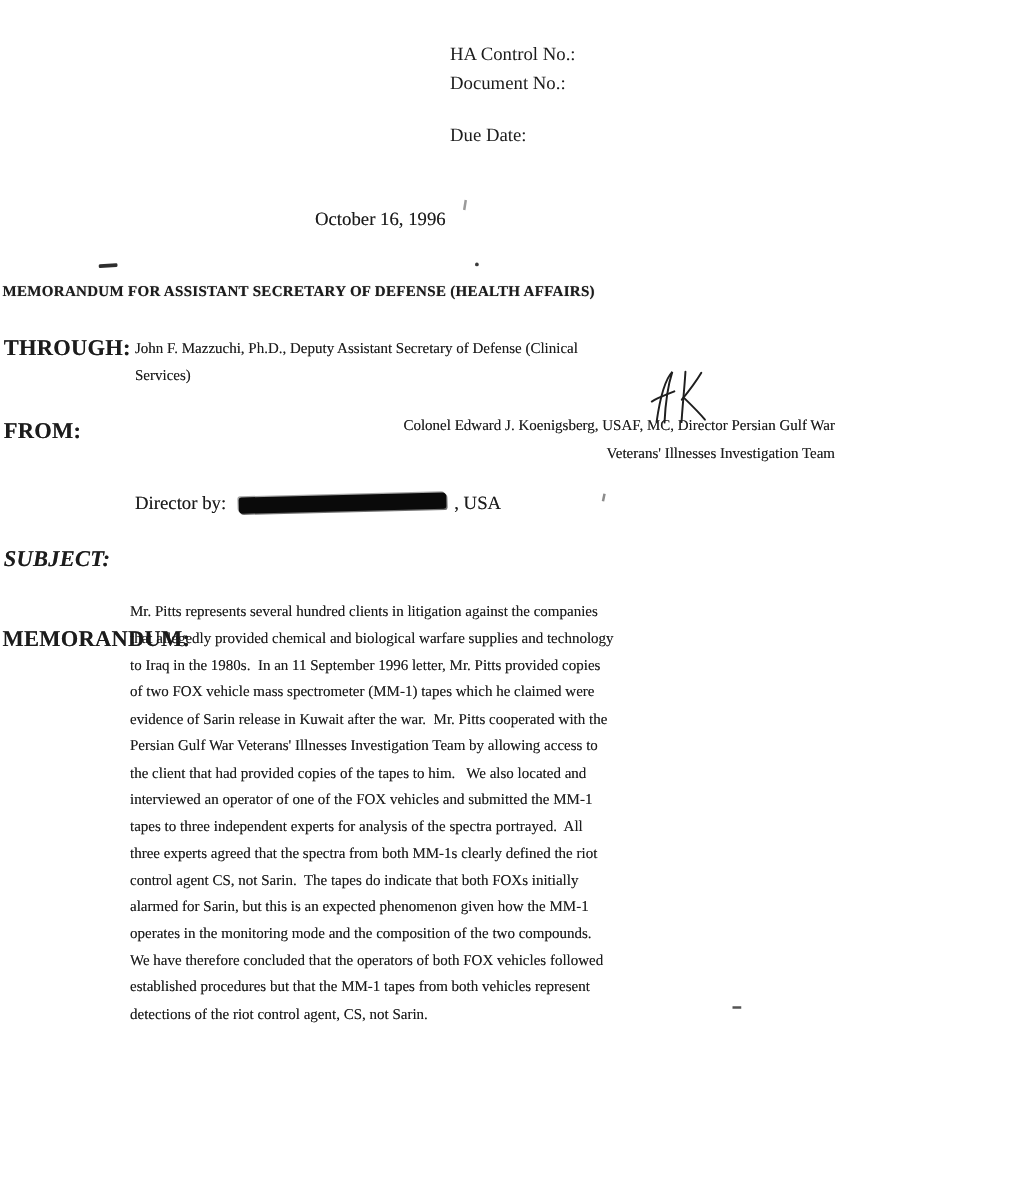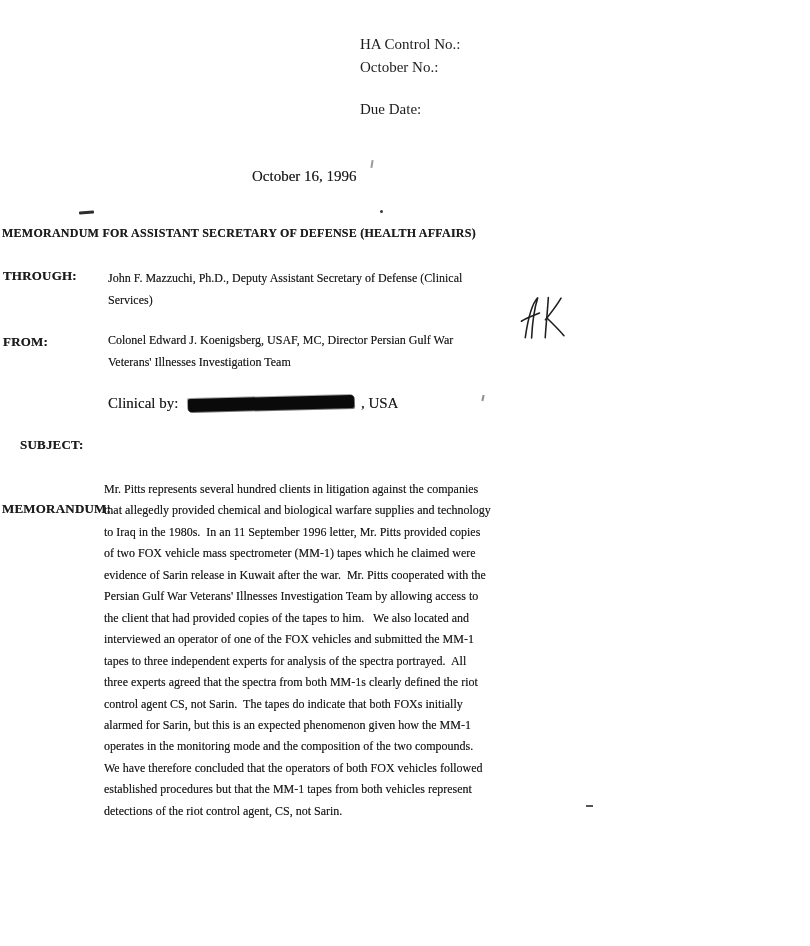--- a/index.html
+++ b/index.html
@@ -18,49 +18,49 @@
   }
   .abs { position: absolute; }
   .txt {
     font-size: 12px;
     line-height: 21.5px;
     white-space: pre-wrap;
     text-shadow: 0 0 0.5px rgba(20,20,20,0.55);
   }
   .label {
     font-weight: bold;
-    font-size: 13px;
+    font-size: 18px;
     letter-spacing: 0.2px;
     text-shadow: 0 0 0.5px rgba(20,20,20,0.6);
     text-align: center;
   }
   .header-block { left: 360px; top: 33px; font-family: Liberation Serif, serif; }
   .header-line { font-size: 15px; line-height: 23px; }
   .header-gap { height: 19px; }
   .date-line { left: 252px; top: 166px; font-size: 15px; }
   .memo-title {
     left: 2px; top: 226px; width: 640px;
     font-weight: bold; font-size: 12px; letter-spacing: 0.25px;
     text-shadow: 0 0 0.6px rgba(20,20,20,0.65);
   }
   .through-label { left: 3px; top: 268px; }
   .through-body  { left: 108px; top: 268px; width: 560px; }
   .from-label    { left: 3px; top: 334px; }
-  .from-body     { left: 108px; top: 330px; width: 560px; }
+  .from-body     { left: 108px; top: 330px; width: 560px; text-align: right; }
   .prepared-row  { left: 108px; top: 393px; font-size: 15px; white-space: nowrap; }
   .redaction-bar {
     display: inline-block;
     width: 166px; height: 13px;
     background: #0a0a0a;
     border-radius: 2px 3px 2px 3px;
     transform: rotate(-1.4deg);
     margin: 0 3px -2px 6px;
     box-shadow: 1px 1px 0 rgba(0,0,0,0.55), -1px -1px 0 rgba(0,0,0,0.35);
   }
-  .subject-label { left: 20px; top: 437px; }
+  .subject-label { left: 3px; top: 437px; font-style: italic; }
   .subject-body  { left: 112px; top: 437px; width: 560px; }
   .discussion-label { left: 2px; top: 501px; }
   .discussion-body  { left: 104px; top: 479px; width: 565px; line-height: 21.45px; }
   .initials-mark {
     left: 512px; top: 294px; width: 60px; height: 46px;
     transform: rotate(-6deg);
   }
   .artifact-dash {
     left: 79px; top: 211px; width: 15px; height: 3px;
     background: #2e2e2e; transform: rotate(-4deg); border-radius: 1px;
@@ -82,21 +82,21 @@
     background: #555555;
   }
 </style>
 </head>
 <body>
 
 <div class="page">
 
   <div class="abs header-block">
     <div class="header-line">HA Control No.:</div>
-    <div class="header-line">October No.:</div>
+    <div class="header-line">Document No.:</div>
     <div class="header-gap"></div>
     <div class="header-line">Due Date:</div>
   </div>
 
   <div class="abs date-line txt">October 16, 1996</div>
   <div class="abs artifact-tick-date"></div>
 
   <div class="abs artifact-dash"></div>
   <div class="abs artifact-dot"></div>
 
@@ -116,21 +116,21 @@
         <path d="M10 40 C14 24, 20 8, 26 3 C22 12, 18 28, 16 41"></path>
         <path d="M8 24 C14 21, 20 20, 26 18"></path>
         <path d="M36 4 C34 16, 31 30, 29 42"></path>
         <path d="M48 6 C42 14, 36 20, 31 25"></path>
         <path d="M33 24 C38 30, 43 36, 47 42"></path>
       </g>
     </svg>
   </div>
 
   <div class="abs prepared-row txt">
-    <span>Clinical by:</span>
+    <span>Director by:</span>
     <span class="redaction-bar"></span>
     <span>, USA</span>
   </div>
   <div class="abs artifact-tick-usa"></div>
 
   <div class="abs label subject-label">SUBJECT:</div>
 
   <div class="abs label discussion-label">MEMORANDUM:</div>
   <div class="abs txt discussion-body">Mr. Pitts represents several hundred clients in litigation against the companies
 that allegedly provided chemical and biological warfare supplies and technology

